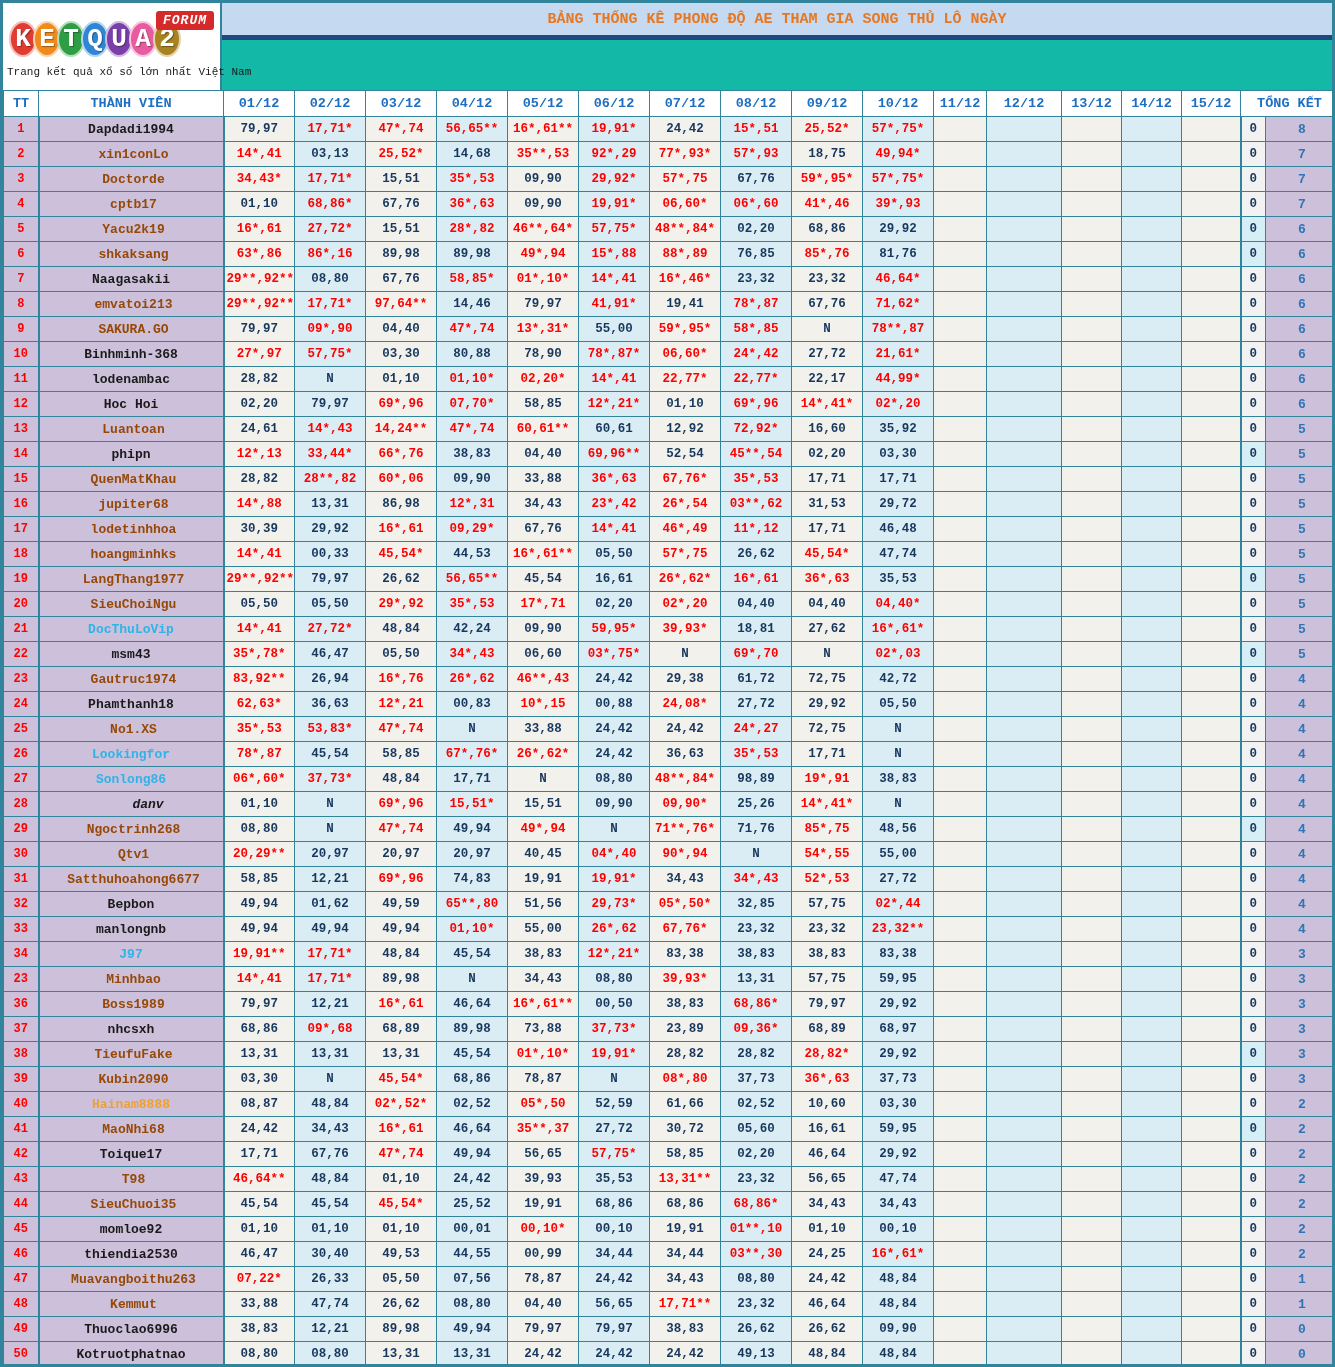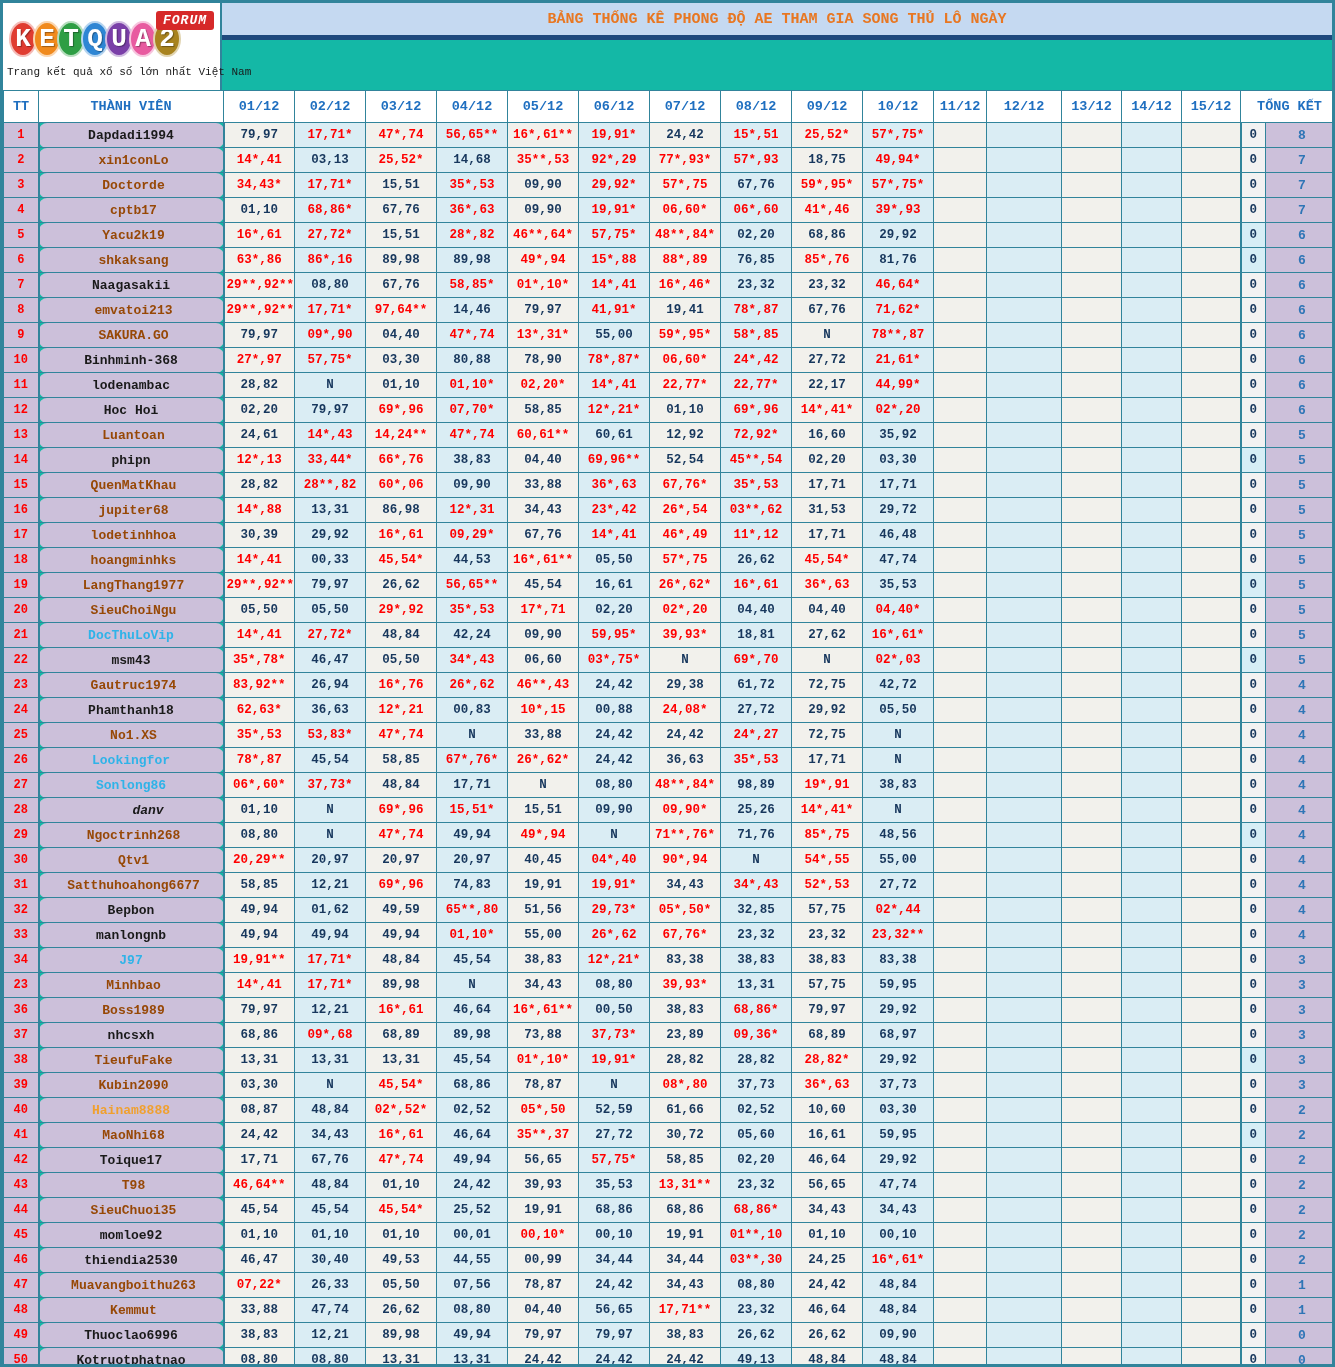--- a/index.html
+++ b/index.html
@@ -52,25 +52,25 @@
   table{
     border-collapse:collapse;table-layout:fixed;
     width:1329px;font-size:12.5px;font-weight:bold;
   }
   td,th{
     border:1px solid #31849B;
     height:25px;padding:0 2px;
     text-align:center;vertical-align:middle;
     overflow:hidden;white-space:nowrap;
   }
-  tr.hdr th{height:32px;background:#ffffff;color:#1F6FC0;font-size:13.5px;}
+  tr.hdr th{height:26px;background:#ffffff;color:#1F6FC0;font-size:13.5px;}
   th.peach{background:#FBDCB8;color:#1F6FC0;}
   td.tt{background:#CCC0DA;color:#FF0000;font-size:12px;}
   td.name{background:#CCC0DA;color:#1a1a1a;font-size:13px;
-    border-left:2px solid #31849B;border-right:2px solid #31849B;border-radius:8px;}
+    border-left:2px solid #31849B;border-right:2px solid #31849B;}
   td.name.brown{color:#974806;padding-left:7px;}
   td.name.cyan{color:#2FB3E8;margin-left:20px;}
   td.name.orange{color:#F0A02F;margin-left:28px;}
   td.name.italic{font-style:italic;padding-left:36px;}
   td.val{color:#17375D;}
   td.val.odd{background:#F2F1EC;}
   td.val.even{background:#DAEDF4;}
   td.val.red{color:#FF0000;}
   td.zero{background:#F2F2F2;color:#17375D;border-left:2px solid #31849B;}
   td.zero.hl{background:#D6EEF6;}

